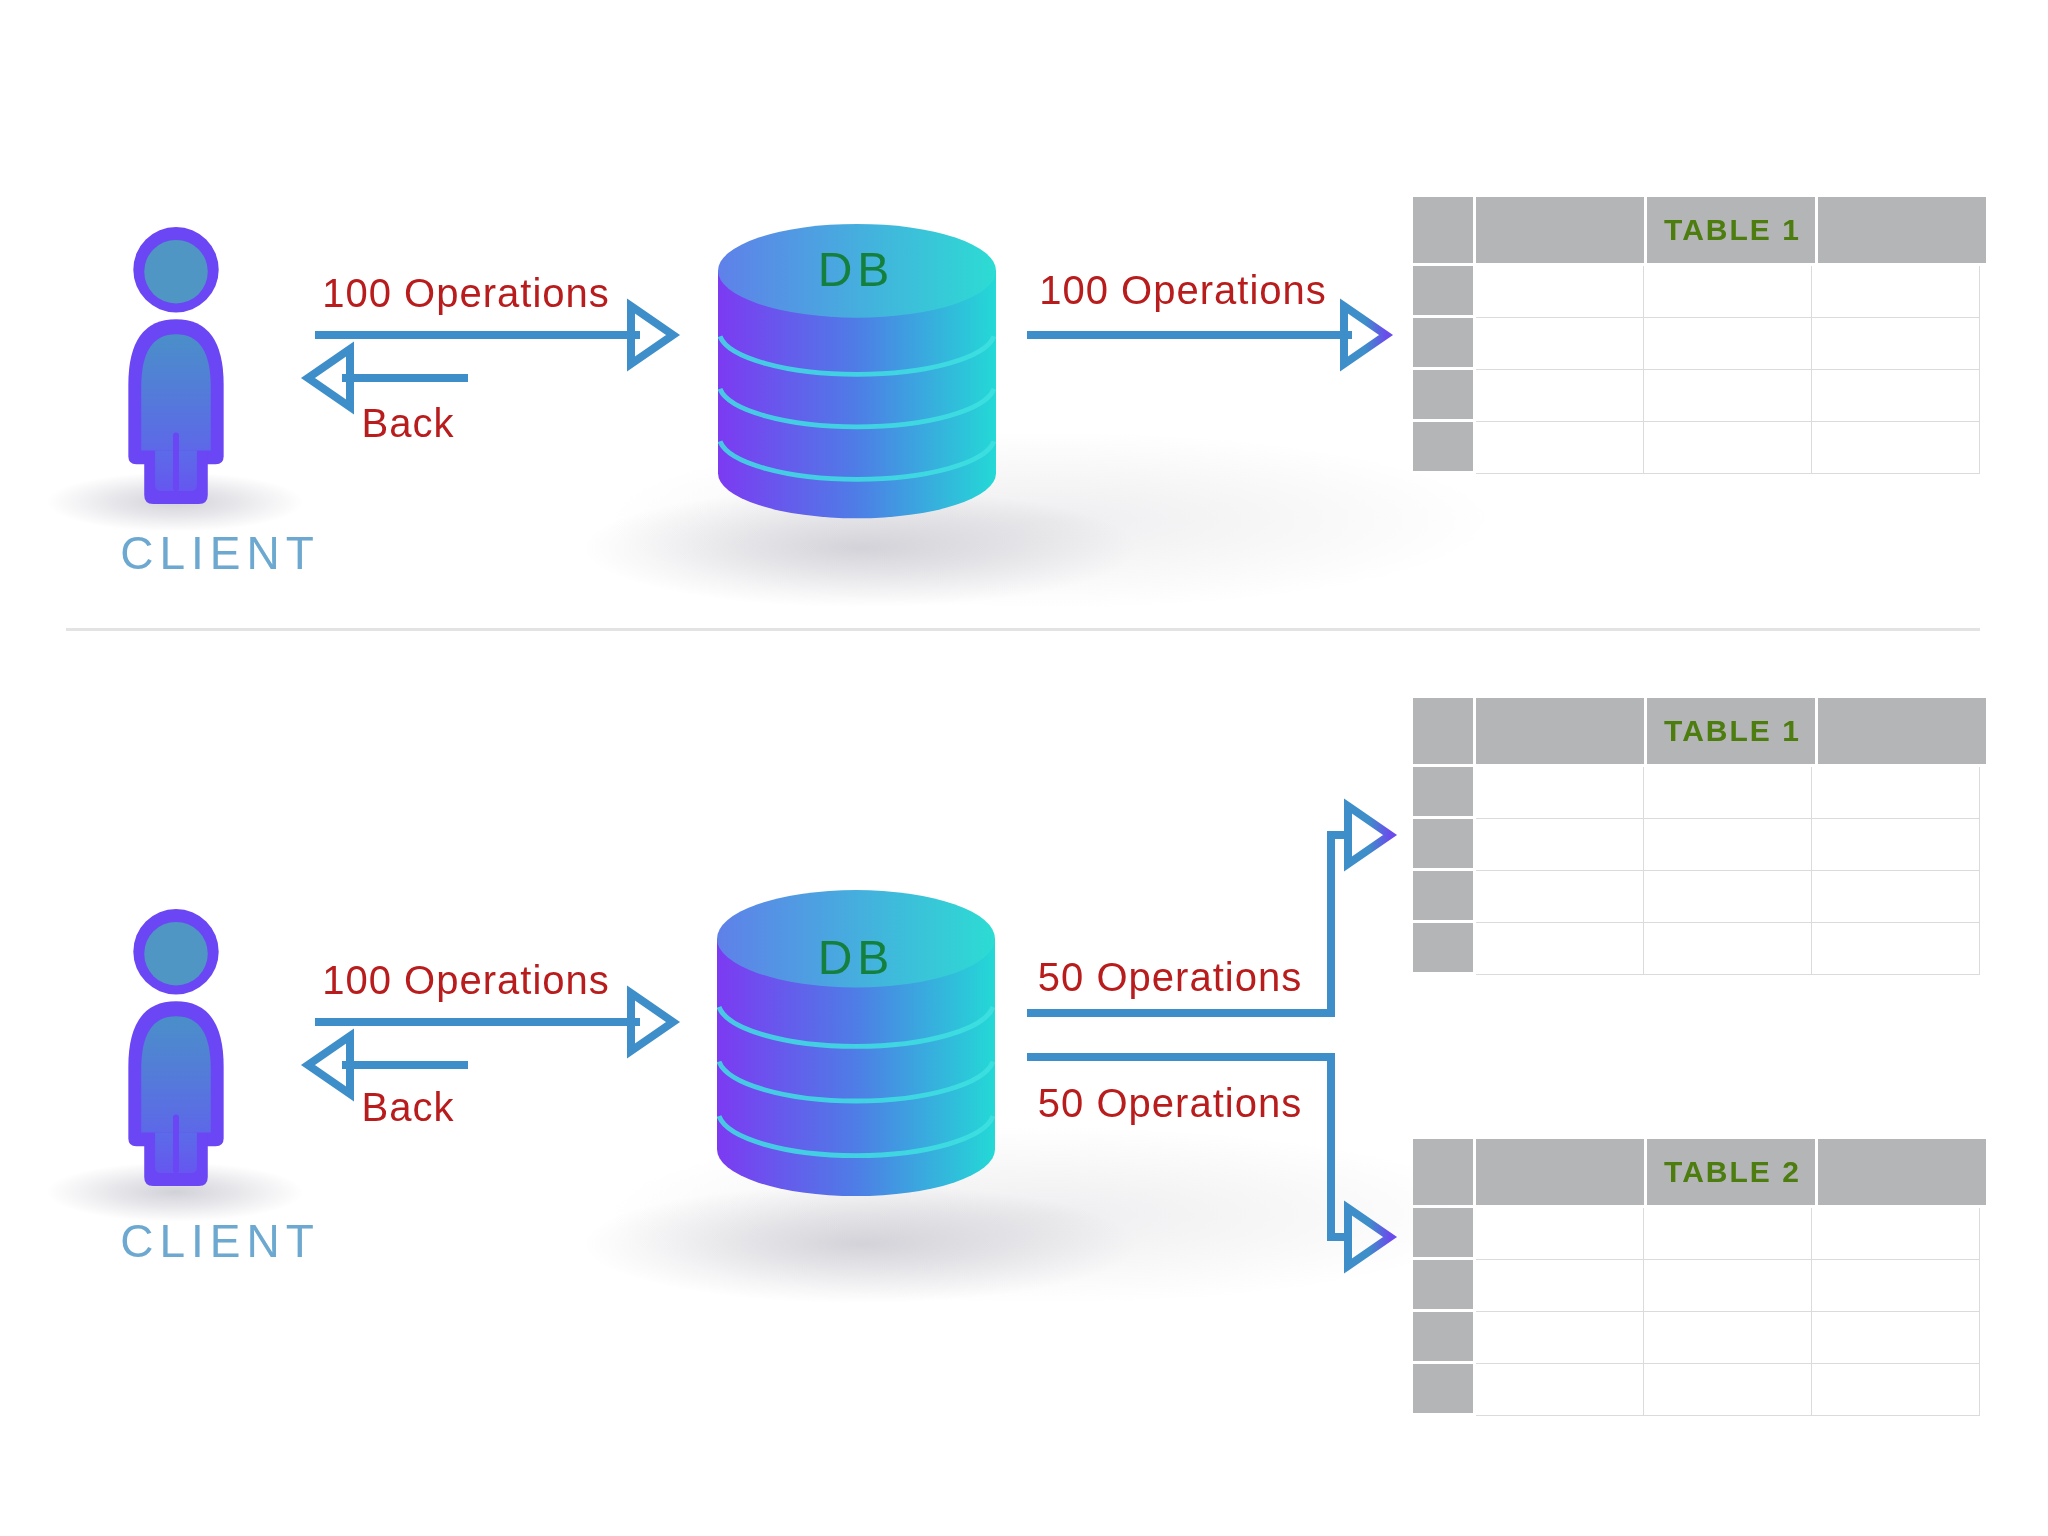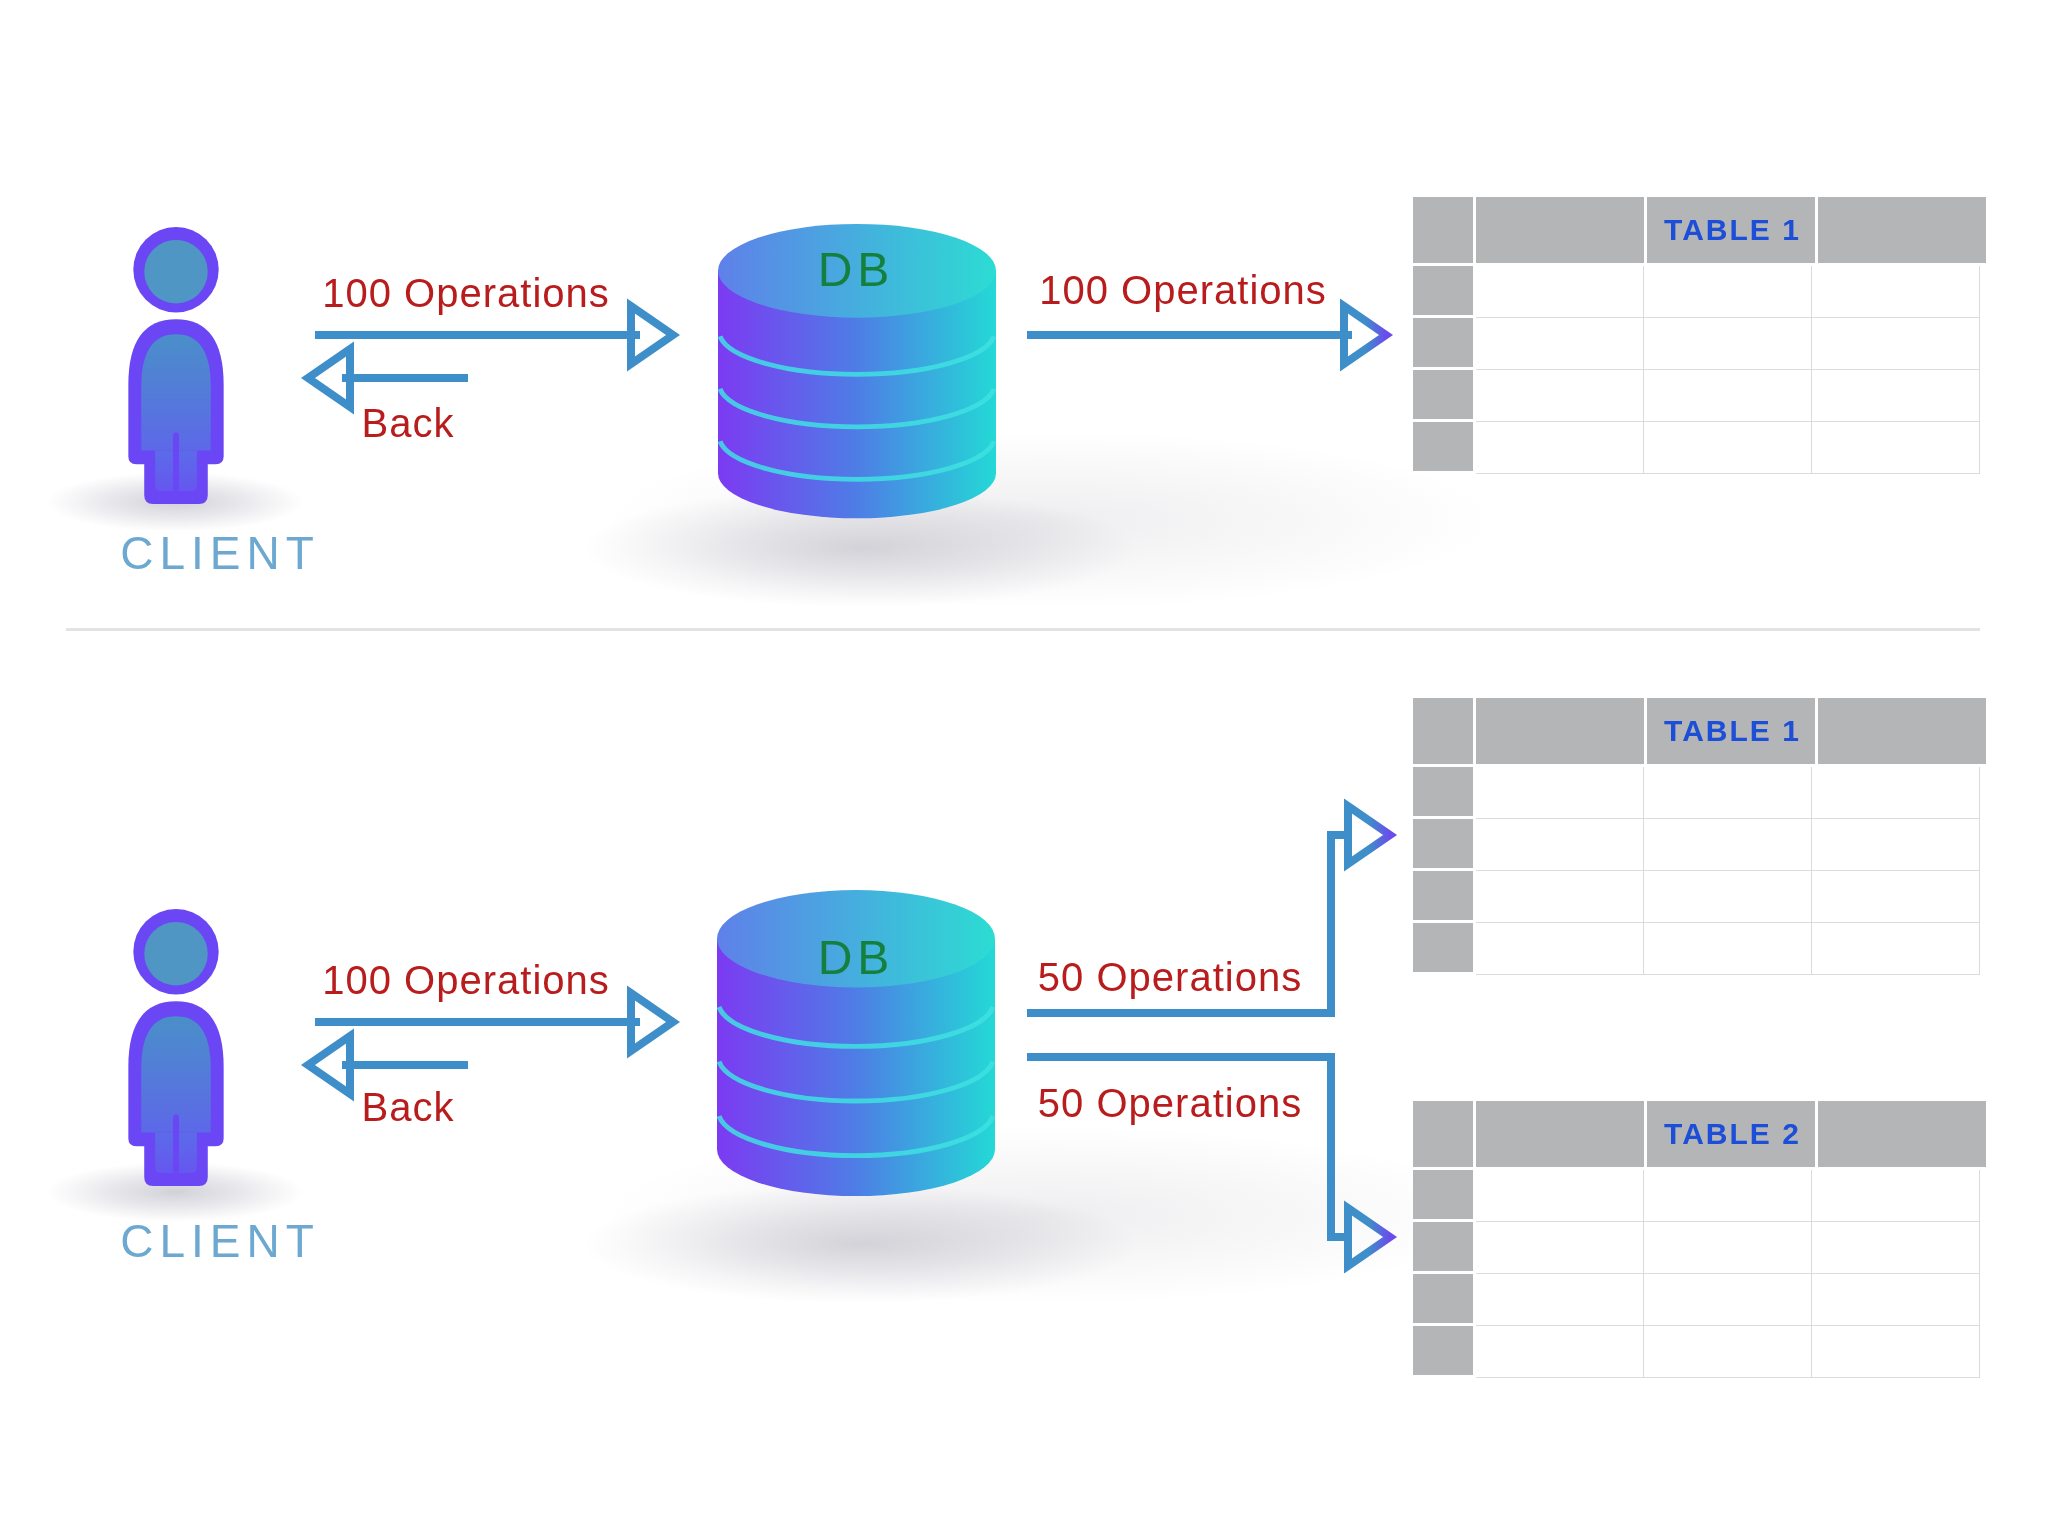--- a/index.html
+++ b/index.html
@@ -29,21 +29,21 @@
   
   .dtable{position:absolute;width:573px;}
   .thead{display:flex;height:66px;margin-bottom:3px;position:relative;}
   .hc{background:#b3b5b7;margin-right:3px;}
   .hc0{flex:0 0 60px;}
   .hcw{flex:0 0 168px;}
   .hc:last-child{margin-right:0;}
   .ttitle{
     position:absolute;left:234px;width:171px;top:0;height:66px;
     display:flex;align-items:center;justify-content:center;
-    color:#1d4ed8;font-size:30px;font-weight:600;letter-spacing:2px;
+    color:#4d7c0f;font-size:30px;font-weight:600;letter-spacing:2px;
   }
   .brow{display:flex;height:52px;}
   .bc0{flex:0 0 60px;background:#b3b5b7;border-bottom:3px solid #ffffff;box-sizing:border-box;margin-right:3px;}
   .bcw{flex:0 0 168px;background:#ffffff;border-right:1px solid #d9dbdd;border-bottom:1px solid #d9dbdd;box-sizing:border-box;}
   .overlay{position:absolute;left:0;top:0;pointer-events:none;}
 </style>
 </head>
 <body>
 
 <div id="canvas">
@@ -190,21 +190,21 @@
         <div class="bcw"></div>
       </div>
     <div class="brow">
         <div class="bc0"></div>
         <div class="bcw"></div>
         <div class="bcw"></div>
         <div class="bcw"></div>
       </div>
   </div>
 
-  <div class="dtable" style="left:1413px;top:1101px;">
+  <div class="dtable" style="left:1413px;top:1139px;">
     <div class="thead">
       <div class="hc hc0"></div>
       <div class="hc hcw"></div>
       <div class="hc hcw"></div>
       <div class="hc hcw"></div>
       <div class="ttitle">TABLE 2</div>
     </div>
     <div class="brow">
         <div class="bc0"></div>
         <div class="bcw"></div>

